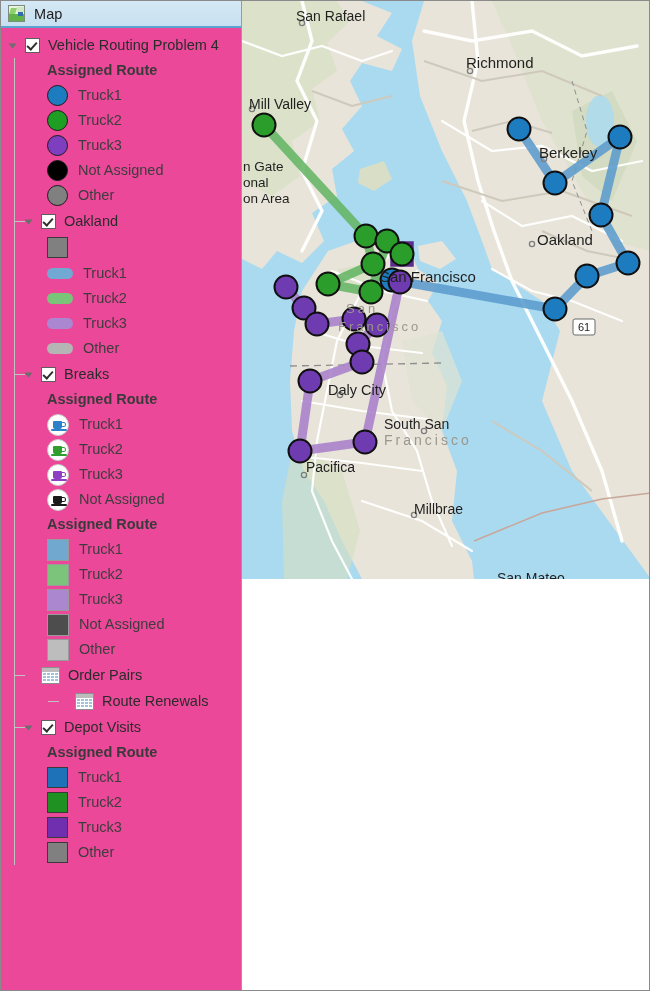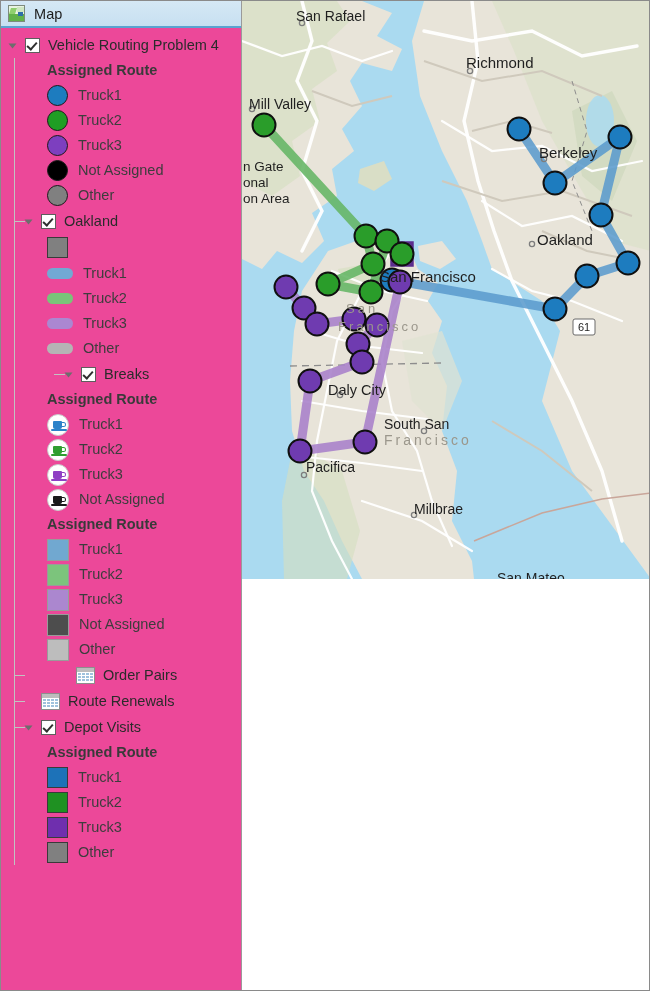--- a/index.html
+++ b/index.html
@@ -324,21 +324,21 @@
             <span class="sym sym-line" style="background: rgb(171, 135, 209);"></span>
             <span style="display: inline-block; flex: 0 0 auto; width: 10px; height: 1px;"></span>
             <span class="lbl lbl-muted">Truck3</span>
           </div>
           <div class="node" style="height: 25px;">
             <span style="display: inline-block; flex: 0 0 auto; width: 46px; height: 1px;"></span>
             <span class="sym sym-line" style="background: rgb(181, 181, 181);"></span>
             <span style="display: inline-block; flex: 0 0 auto; width: 10px; height: 1px;"></span>
             <span class="lbl lbl-muted">Other</span>
           </div>
-          <div class="node" style="height: 26px; position: relative; margin-left: 40px;">
+          <div class="node" style="height: 26px; position: relative;">
             <div class="hline" style="left: 13px; top: 13px; width: 11px;"></div>
             <span style="display: inline-block; flex: 0 0 auto; width: 24px; height: 1px;"></span>
             <span class="expander"></span>
             <span style="display: inline-block; flex: 0 0 auto; width: 5px; height: 1px;"></span>
             <span class="cbox"></span>
             <span style="display: inline-block; flex: 0 0 auto; width: 8px; height: 1px;"></span>
             <span class="lbl ">Breaks</span>
           </div>
           <div class="node" style="height: 25px;">
             <span style="display: inline-block; flex: 0 0 auto; width: 46px; height: 1px;"></span>
@@ -407,21 +407,21 @@
             <span class="sym sym-square-soft" style="background: rgb(77, 77, 77);"></span>
             <span style="display: inline-block; flex: 0 0 auto; width: 10px; height: 1px;"></span>
             <span class="lbl lbl-muted">Not Assigned</span>
           </div>
           <div class="node" style="height: 25px;">
             <span style="display: inline-block; flex: 0 0 auto; width: 46px; height: 1px;"></span>
             <span class="sym sym-square-soft" style="background: rgb(189, 189, 189);"></span>
             <span style="display: inline-block; flex: 0 0 auto; width: 10px; height: 1px;"></span>
             <span class="lbl lbl-muted">Other</span>
           </div>
-          <div class="node" style="height: 26px; position: relative; padding-left: 35px;">
+          <div class="node" style="height: 26px; position: relative;">
             <div class="hline" style="left: 13px; top: 13px; width: 11px;"></div>
             <span style="display: inline-block; flex: 0 0 auto; width: 24px; height: 1px;"></span>
             <span style="display: inline-block; flex: 0 0 auto; width: 16px; height: 1px;"></span>
             <span class="sym sym-grid">
               <i class="top"></i>
               <i class="cells">
                 <span></span>
                 <span></span>
                 <span></span>
                 <span></span>
@@ -431,21 +431,21 @@
                 <span></span>
                 <span></span>
                 <span></span>
                 <span></span>
                 <span></span>
               </i>
             </span>
             <span style="display: inline-block; flex: 0 0 auto; width: 8px; height: 1px;"></span>
             <span class="lbl ">Order Pairs</span>
           </div>
-          <div class="node" style="height: 26px; position: relative;">
+          <div class="node" style="height: 26px; position: relative; margin-left: 34px;">
             <div class="hline" style="left: 13px; top: 13px; width: 11px;"></div>
             <span style="display: inline-block; flex: 0 0 auto; width: 24px; height: 1px;"></span>
             <span style="display: inline-block; flex: 0 0 auto; width: 16px; height: 1px;"></span>
             <span class="sym sym-grid">
               <i class="top"></i>
               <i class="cells">
                 <span></span>
                 <span></span>
                 <span></span>
                 <span></span>

